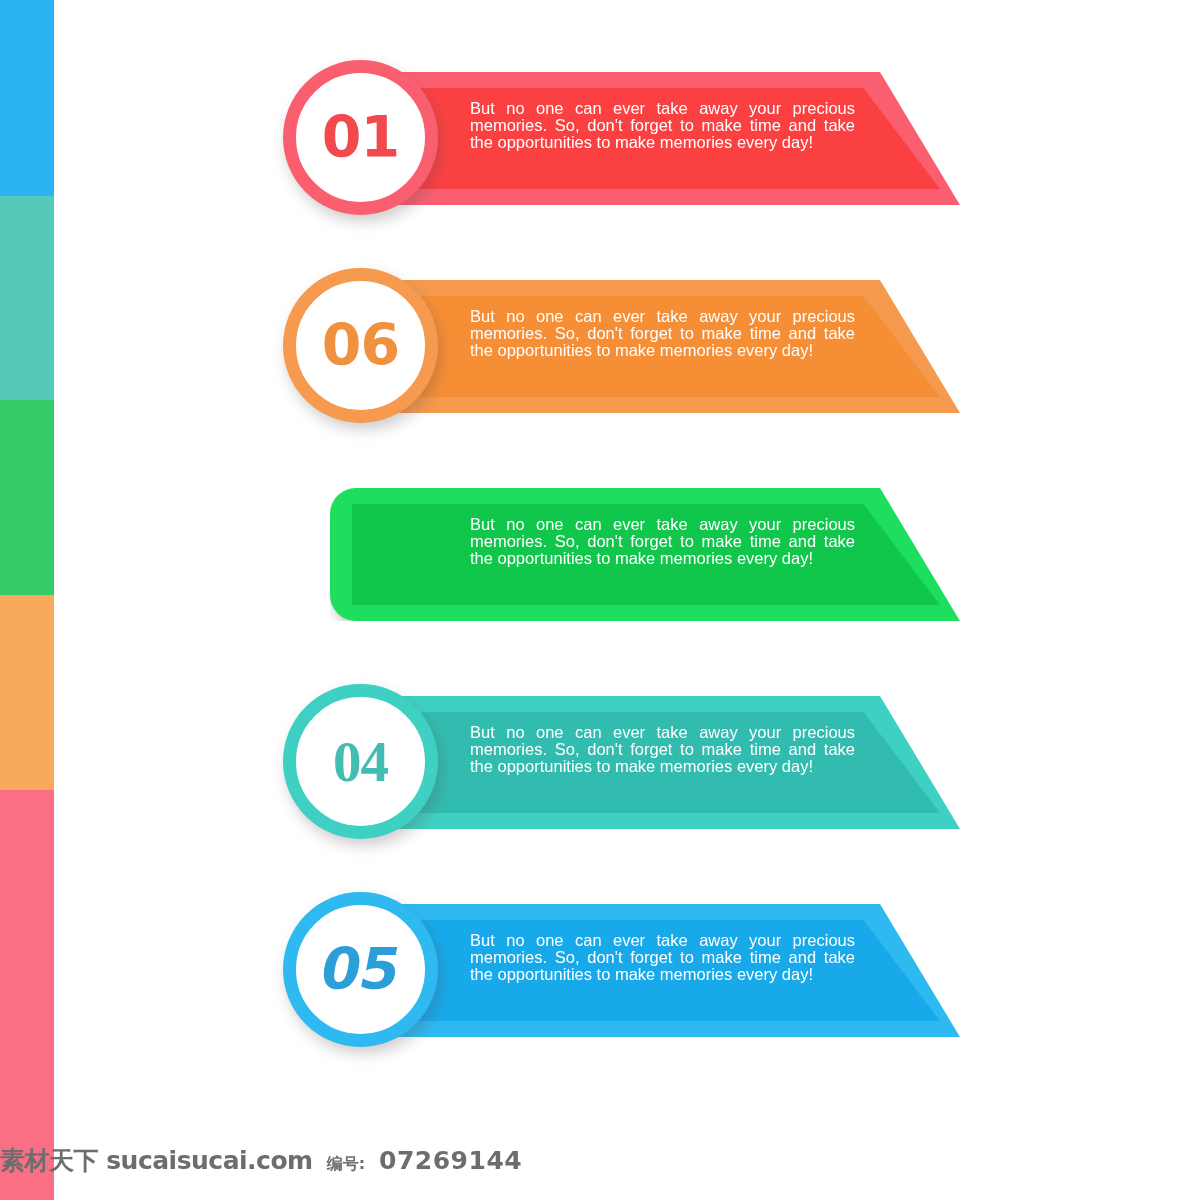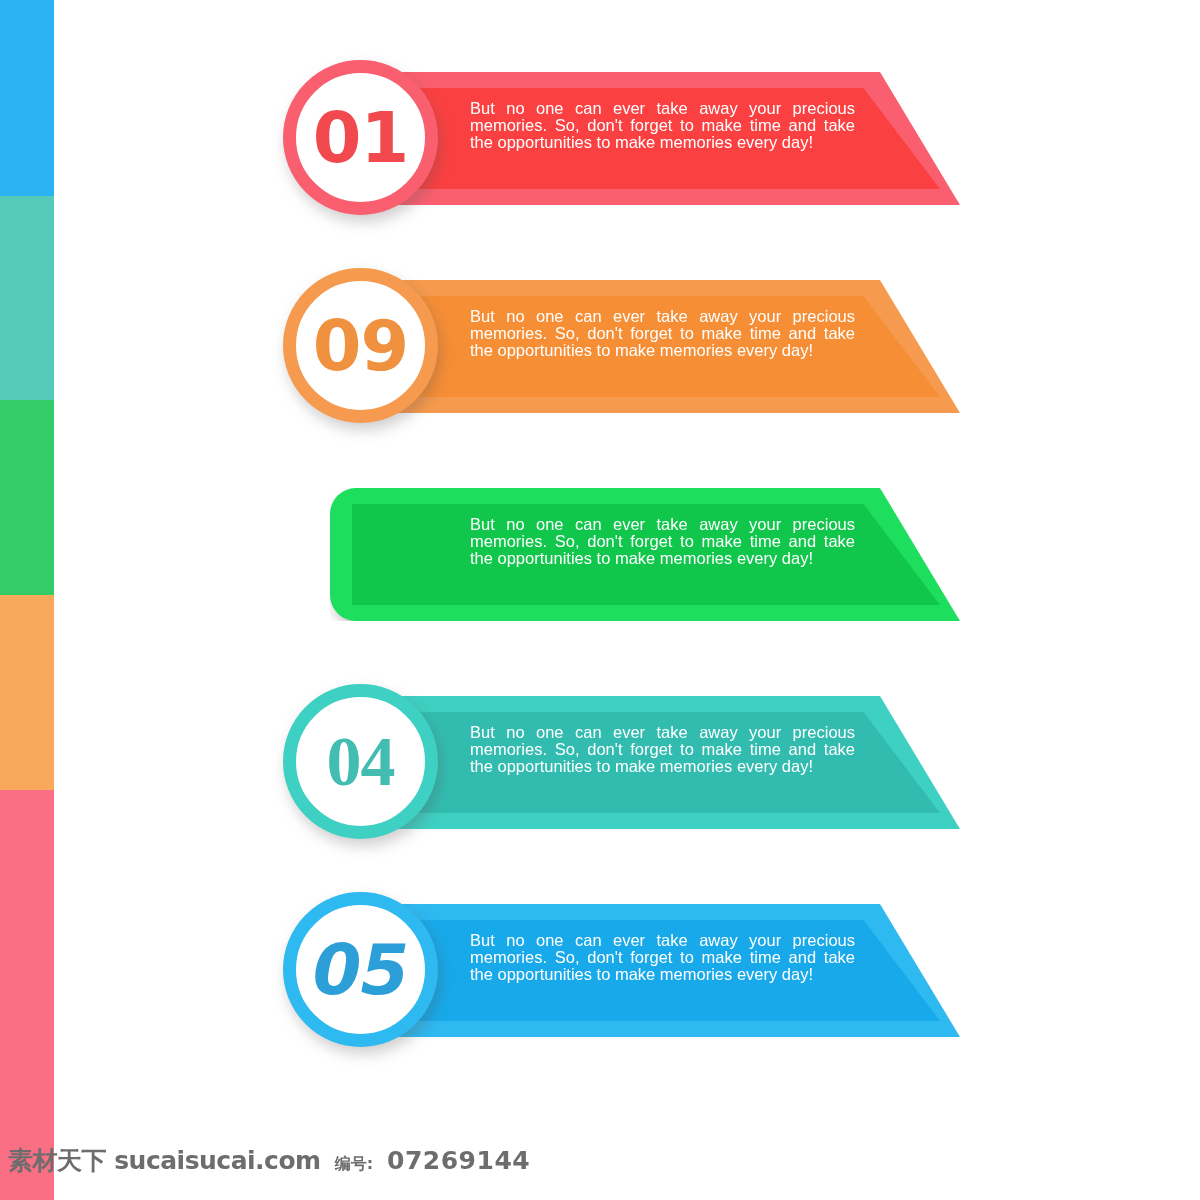--- a/index.html
+++ b/index.html
@@ -77,21 +77,21 @@
     border: 13px solid #000;
     background: #ffffff;
     display: flex;
     align-items: center;
     justify-content: center;
     filter: drop-shadow(3px 7px 7px rgba(90,80,80,0.28));
   }
   .badge-number {
     font-family: "DejaVu Sans", sans-serif;
     font-weight: bold;
-    font-size: 70px;
+    font-size: 57px;
     letter-spacing: -1px;
     line-height: 1;
     user-select: none;
   }
 
   
   .banner-text {
     position: absolute;
     left: 470px;
     top: 40px;
@@ -109,21 +109,21 @@
     position: absolute;
     left: 0;
     bottom: 0;
     width: 1200px;
     height: 80px;
     display: flex;
     align-items: center;
     background: transparent;
   }
   #footer-inner {
-    margin-left: 8px;
+    margin-left: 0;
     display: flex;
     align-items: baseline;
     gap: 14px;
     color: #6d6d6d;
     font-family: "DejaVu Sans", sans-serif;
     font-weight: bold;
     font-size: 25px;
     white-space: nowrap;
   }
   .footer-site { letter-spacing: -0.5px; }
@@ -148,21 +148,21 @@
       <div class="banner-text">But no one can ever take away your precious memories. So, don't forget to make time and take the opportunities to make memories every day!</div>
       <div class="badge" style="border-color: rgb(250, 95, 112);">
         <span class="badge-number" style="color: rgb(242, 73, 79);">01</span>
       </div>
     </div>
     <div class="row" style="top: 268px;">
       <div class="banner-outer" style="background: rgb(245, 154, 78);"></div>
       <div class="banner-inner" style="background: rgb(246, 142, 54);"></div>
       <div class="banner-text">But no one can ever take away your precious memories. So, don't forget to make time and take the opportunities to make memories every day!</div>
       <div class="badge" style="border-color: rgb(245, 154, 78);">
-        <span class="badge-number" style="color: rgb(240, 145, 63);">09</span>
+        <span class="badge-number" style="color: rgb(240, 145, 63);">06</span>
       </div>
     </div>
     <div class="row" style="top: 476px;">
       <div class="banner-outer" style="background: rgb(30, 222, 94);"></div>
       <div class="banner-inner" style="background: rgb(16, 199, 76);"></div>
       <div class="banner-text">But no one can ever take away your precious memories. So, don't forget to make time and take the opportunities to make memories every day!</div>
     </div>
     <div class="row" style="top: 684px;">
       <div class="banner-outer" style="background: rgb(62, 208, 194);"></div>
       <div class="banner-inner" style="background: rgb(50, 188, 176);"></div>

